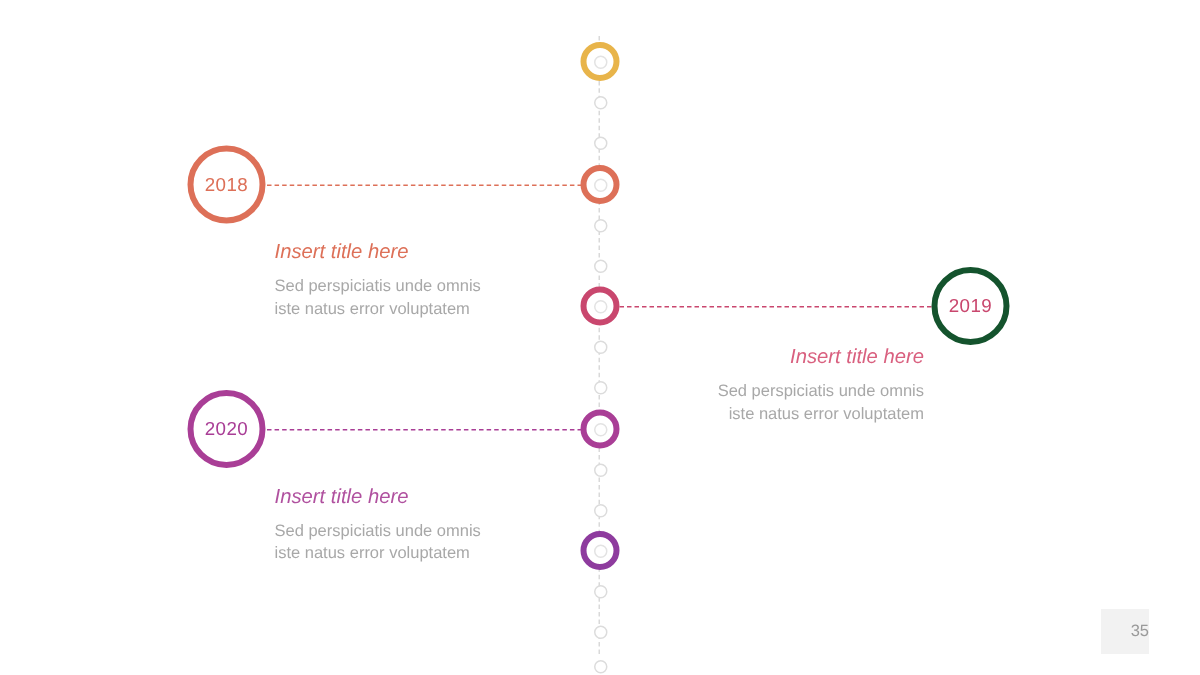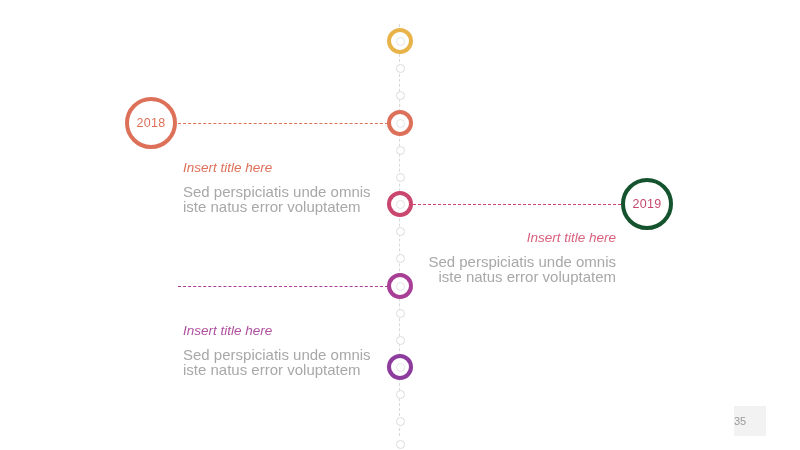--- a/index.html
+++ b/index.html
@@ -99,42 +99,42 @@
     width: 220px;
   }
   .entry-title {
     font-size: 13.5px;
     line-height: 18px;
     margin: 0 0 7px 0;
     font-weight: normal;
     font-style: italic;
   }
   .entry-body {
-    font-size: 15px;
+    font-size: 11px;
     line-height: 15px;
     color: #a8a8a8;
     margin: 0;
   }
   .align-right {
     text-align: right;
   }
 
   
   .page-badge {
     position: absolute;
     right: 14px;
     bottom: 14px;
     width: 32px;
     height: 30px;
     background: #f2f2f2;
     color: #9a9a9a;
     font-size: 11px;
     display: flex;
     align-items: center;
-    justify-content: flex-start;
+    justify-content: flex-end;
   }
 </style>
 </head>
 <body>
 
 <div id="slide">
 
   <div class="timeline-axis">
     <div class="axis-line"></div>
 
@@ -186,20 +186,23 @@
   </div>
 
   <div class="entry-text align-right" style="left:396px; top:229px;">
     <p class="entry-title" style="color:#D9607F;">Insert title here</p>
     <p class="entry-body">Sed perspiciatis unde omnis</p>
     <p class="entry-body">iste natus error voluptatem</p>
   </div>
 
   <div class="connector" style="left:178px; top:286px; width:210px; border-top-color:#A93E96;"></div>
 
+  <div class="year-bubble" style="left:125px; top:260px; border:4px solid #A93E96; color:#A93E96;">
+    <span>2020</span>
+  </div>
 
   <div class="entry-text" style="left:183px; top:322px;">
     <p class="entry-title" style="color:#B0519F;">Insert title here</p>
     <p class="entry-body">Sed perspiciatis unde omnis</p>
     <p class="entry-body">iste natus error voluptatem</p>
   </div>
 
   <div class="page-badge">
     <span>35</span>
   </div>

